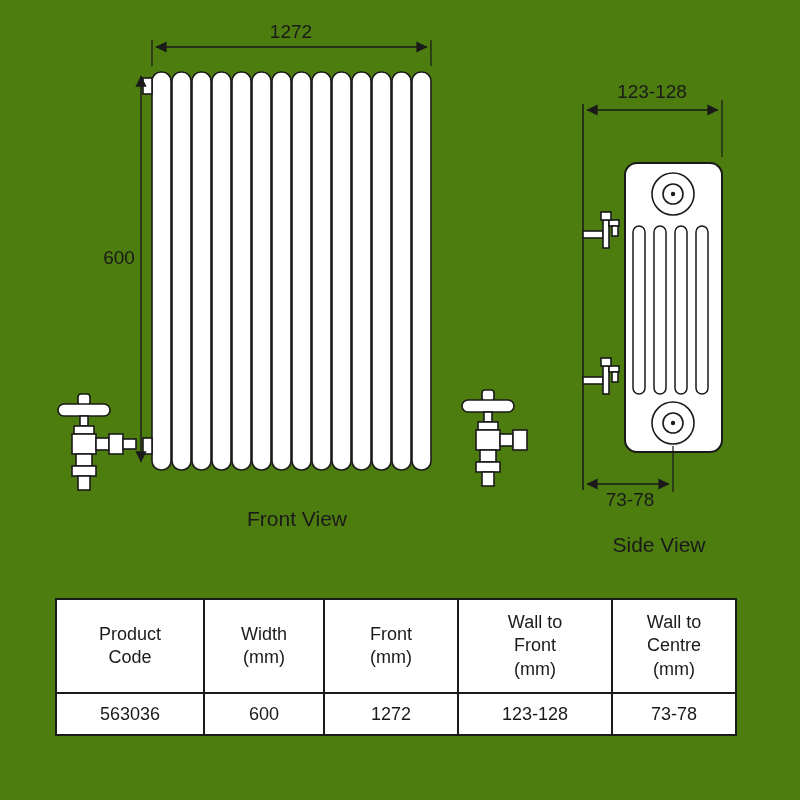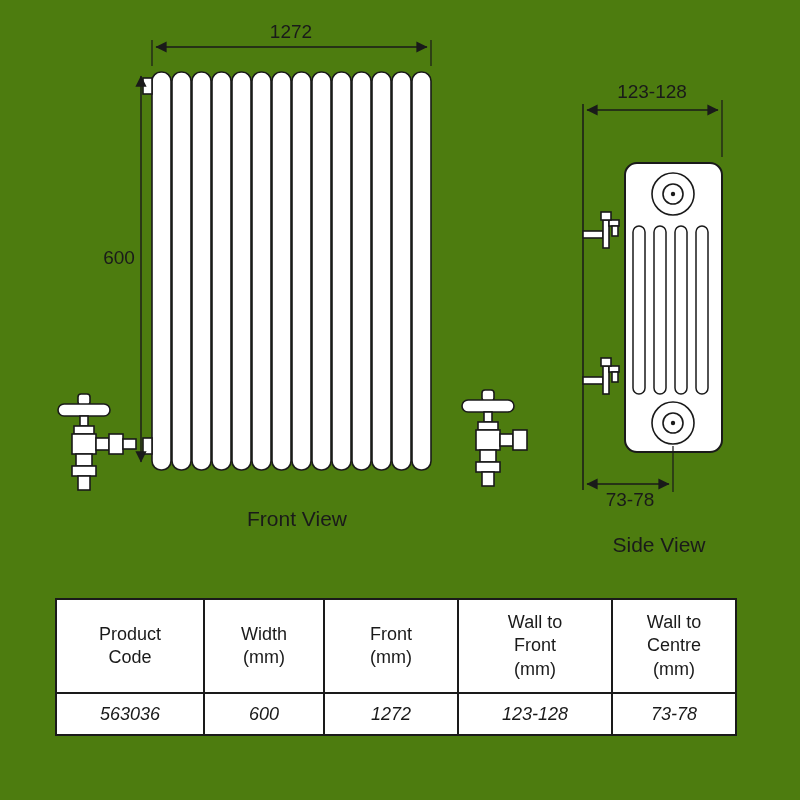--- a/index.html
+++ b/index.html
@@ -15,21 +15,21 @@
   .part-thick{stroke:#1a1a1a;stroke-width:2;fill:#ffffff;}
   .dim-text{font:19px "Liberation Sans", sans-serif;fill:#1a1a1a;}
   .view-label{font:21px "Liberation Sans", sans-serif;fill:#1a1a1a;}
   #spec-table-wrap{position:absolute;left:55px;top:598px;}
   table.spec{border-collapse:collapse;table-layout:fixed;}
   table.spec th, table.spec td{
     border:2px solid #1a1a1a;text-align:center;vertical-align:middle;
     font-size:18px;font-weight:400;color:#1a1a1a;background:#ffffff;padding:0 6px;
   }
   table.spec th{white-space:pre-line;line-height:1.3;height:92px;}
-  table.spec td{height:40px;font-style:italic;}
+  table.spec td{height:40px;}
   .c0{width:148px}.c1{width:120px}.c2{width:134px}.c3{width:154px}.c4{width:124px}
 </style>
 </head>
 <body>
 
 <div id="stage">
 
   <svg width="800" height="578" viewBox="0 0 800 578">
     <defs>
       <marker id="arrow" viewBox="0 0 10 10" refX="9.5" refY="5" markerWidth="8" markerHeight="8" orient="auto-start-reverse">

